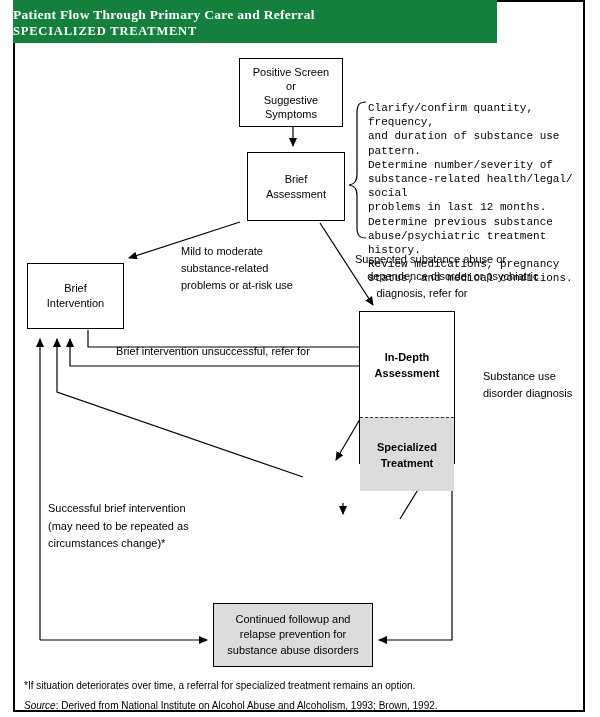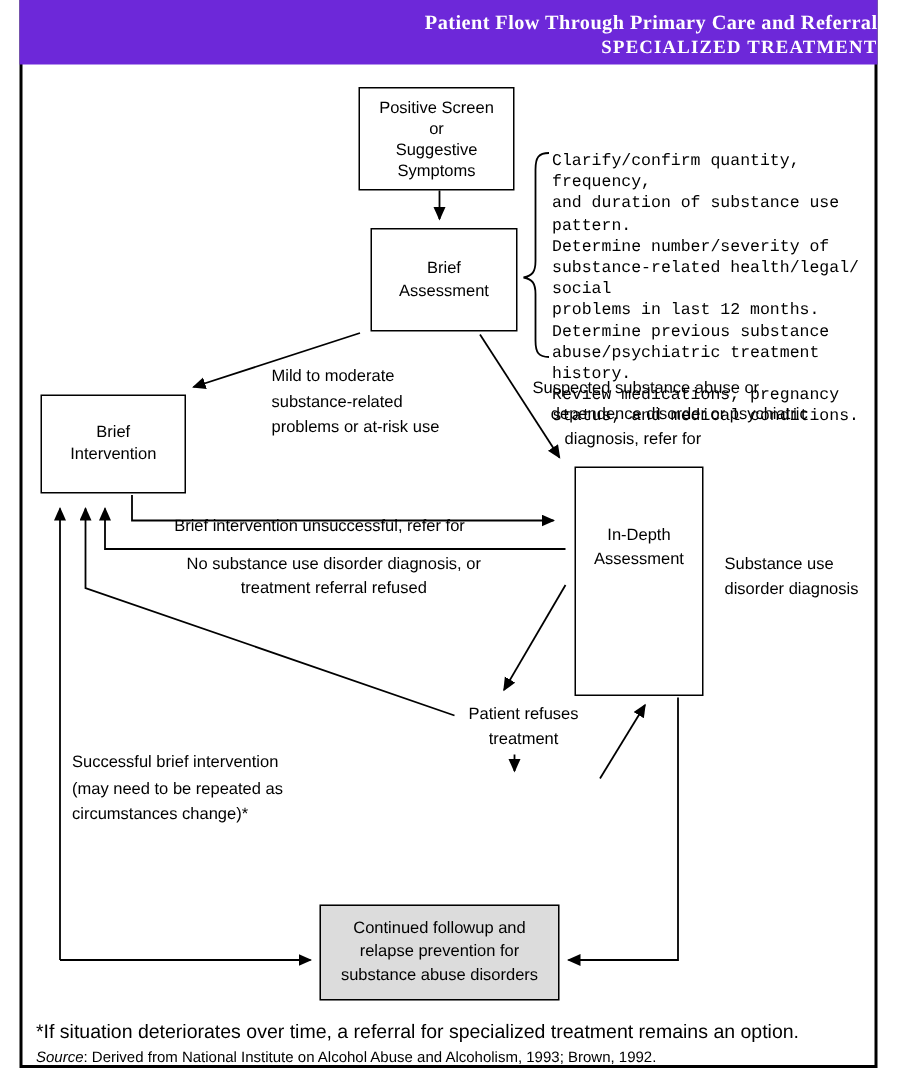--- a/index.html
+++ b/index.html
@@ -3,39 +3,39 @@
 <meta charset="utf-8">
 <style>
   * { margin:0; padding:0; box-sizing:border-box; }
   html,body { background:#fff; }
   body { width:600px; height:717px; font-family:"Liberation Sans", sans-serif; color:#000; }
   .stage { position:relative; width:600px; height:717px; background:#fff; overflow:hidden; }
 
   .frame { position:absolute; left:13px; top:0; width:572px; height:712px;
            border:2px solid #000; background:#fff; }
 
-  .title-band { position:absolute; left:13px; top:0; width:572px; height:43px;
-                background:#6d28d9; color:#fff; text-align:right;
+  .title-band { position:absolute; left:13px; top:0; width:484px; height:43px;
+                background:#15803d; color:#fff; text-align:left;
                 font-family:"Liberation Serif", serif; font-weight:bold; }
   .title-line1 { padding-top:7px; font-size:13.5px; letter-spacing:0.3px; }
   .title-line2 { font-size:12.5px; letter-spacing:0.8px; margin-top:1px; }
 
   svg.wires { position:absolute; left:0; top:0; pointer-events:none; }
   svg.wires path { stroke:#000; stroke-width:1.2; fill:none; }
 
   .node { position:absolute; border:1.4px solid #000; background:#fff;
           display:flex; align-items:center; justify-content:center;
           text-align:center; font-size:11px; line-height:14px; white-space:pre-line; }
 
   .n-positive   { left:239px; top:58px;  width:104px; height:69px; }
   .n-assessment { left:247px; top:152px; width:98px;  height:69px; line-height:15px; }
   .n-intervention{ left:27px; top:263px; width:97px;  height:66px; line-height:15px; }
 
-  .n-combo { left:383px; top:311px; width:86px; height:153px; padding:0;
-             display:block; }
+  .n-combo { left:359px; top:311px; width:96px; height:153px; padding:0;
+             display:block;font-weight:bold; }
   .combo-top { height:77px; display:flex; align-items:center; justify-content:center;
                line-height:16px; white-space:pre-line; }
   .combo-bottom { height:74px; background:#dcdcdc; border-top:1.6px dashed #333;
                   display:flex; align-items:center; justify-content:center;
                   line-height:16px; white-space:pre-line; }
 
   .n-family { left:288px; top:520px; width:115px; height:58px;
               justify-content:flex-start; text-align:left; padding-left:7px;
               line-height:16px; }
   .n-followup { left:213px; top:603px; width:160px; height:64px;
@@ -44,23 +44,23 @@
   .lbl { position:absolute; font-size:11px; line-height:17px; white-space:pre-line; }
   .l-criteria   { left:368px; top:101px; width:205px; line-height:14.2px;font-family:Liberation Mono, monospace; }
   .l-mild       { left:181px; top:243px; }
   .l-suspected  { left:355px; top:251px; white-space:pre; }
   .l-unsuccess  { left:78px;  top:343px; width:270px; text-align:center; }
   .l-nodiag     { left:85px;  top:369px; width:275px; text-align:center; line-height:15.5px; }
   .l-success    { left:48px;  top:463px; line-height:17.5px;margin-top:37px; }
   .l-refuses    { left:303px; top:468px; width:92px; text-align:center; line-height:16.5px; }
   .l-subdiag    { left:483px; top:368px; line-height:16.5px; }
 
-  .foot { position:absolute; left:24px; width:550px; font-size:13px; }
+  .foot { position:absolute; left:24px; width:550px; font-size:10px; }
   .f-note   { top:680px; }
-  .f-source { top:700px; font-size:10px; }
+  .f-source { top:700px; font-size:10px;text-decoration:underline; }
   .f-source .src-label { font-style:italic; }
 </style>
 </head>
 <body>
 
 <div class="stage">
 
   <div class="frame"></div>
 
   <div class="title-band">
@@ -96,20 +96,22 @@
 
   <div class="node n-assessment">Brief
 Assessment</div>
 
   <div class="node n-intervention">Brief
 Intervention</div>
 
   <div class="node n-combo">
     <div class="combo-top">In-Depth
 Assessment</div>
+    <div class="combo-bottom">Specialized
+Treatment</div>
   </div>
 
 
   <div class="node n-followup">Continued followup and
 relapse prevention for
 substance abuse disorders</div>
 
   <div class="lbl l-criteria">Clarify/confirm quantity, frequency,
 and duration of substance use
 pattern.
@@ -124,29 +126,25 @@
   <div class="lbl l-mild">Mild to moderate
 substance-related
 problems or at-risk use</div>
 
   <div class="lbl l-suspected">Suspected substance abuse or
     dependence disorder or psychiatric
        diagnosis, refer for</div>
 
   <div class="lbl l-unsuccess">Brief intervention unsuccessful, refer for</div>
 
-  <div class="lbl l-nodiag">No substance use disorder diagnosis, or
-treatment referral refused</div>
 
   <div class="lbl l-success">Successful brief intervention
 (may need to be repeated as
 circumstances change)*</div>
 
-  <div class="lbl l-refuses">Patient refuses
-treatment</div>
 
   <div class="lbl l-subdiag">Substance use
 disorder diagnosis</div>
 
   <div class="foot f-note">*If situation deteriorates over time, a referral for specialized treatment remains an option.</div>
 
   <div class="foot f-source">
     <span class="src-label">Source</span><span>: Derived from National Institute on Alcohol Abuse and Alcoholism, 1993; Brown, 1992.</span>
   </div>
 

